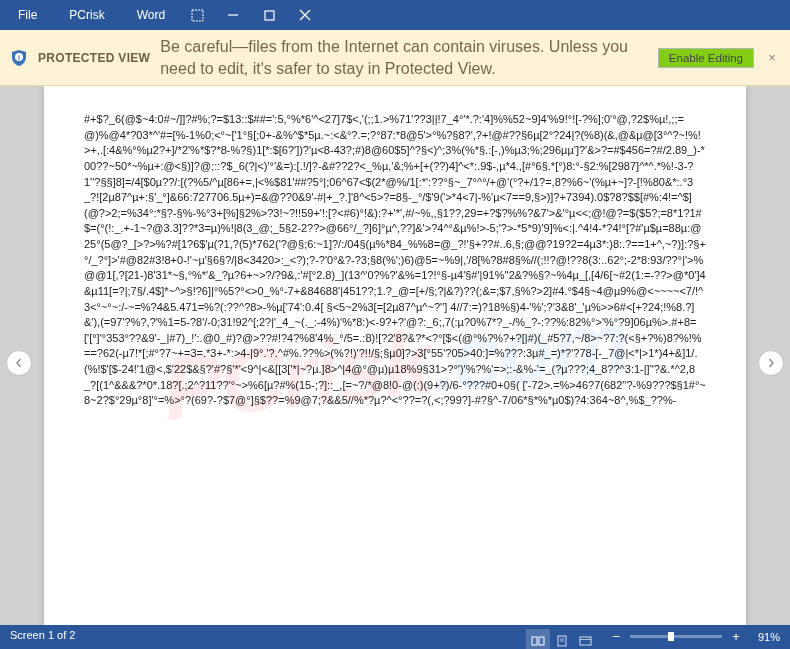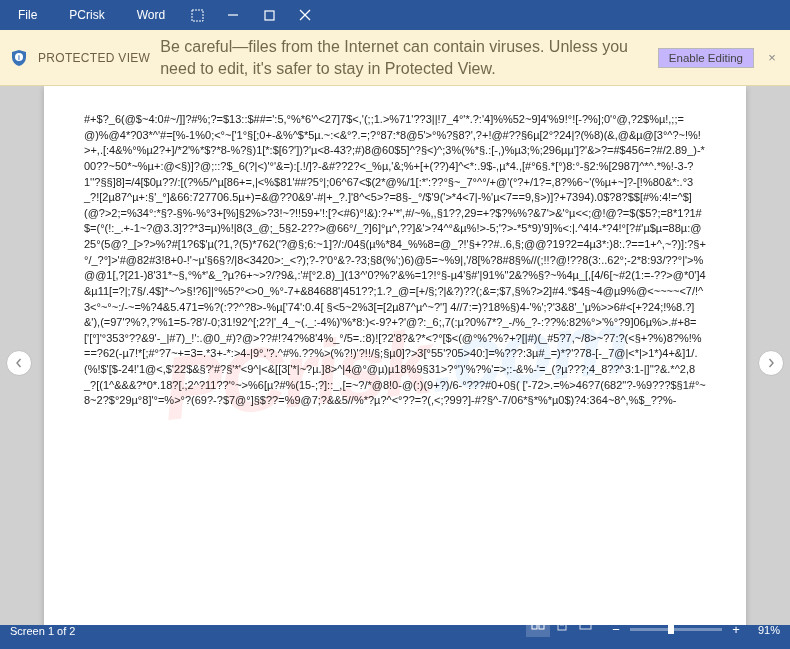--- a/index.html
+++ b/index.html
@@ -7,37 +7,37 @@
 
 .titlebar { background: #2b579a; color: #fff; height: 30px; display: flex; align-items: center; padding: 0 4px; font-size: 12px; }
 .menu-items { display: flex; gap: 4px; }
 .menu-item { padding: 6px 14px; cursor: pointer; }
 .title-text { flex: 1; text-align: center; color: #cfe0f5; font-size: 12px; padding: 0 8px; white-space: nowrap; overflow: hidden; }
 .win-controls { display: flex; gap: 0; }
 .win-btn { width: 36px; height: 30px; display: flex; align-items: center; justify-content: center; cursor: pointer; }
 
 .warning-bar { background: #fcf3d7; border-bottom: 1px solid #e5d9a8; padding: 6px 10px; display: flex; align-items: center; gap: 10px; font-size: 12px; color: #555; }
 .shield { width: 18px; height: 18px; flex-shrink: 0; }
-.warn-title { font-weight: 400; color: #6f6044; letter-spacing: .3px; flex-shrink: 0; }
+.warn-title { font-weight: 700; color: #6f6044; letter-spacing: .3px; flex-shrink: 0; }
 .warn-text { flex: 1; line-height: 1.35; color: #72684b; font-size: 16px; }
-.enable-btn { background: #c4b5fd; border: 1px solid #b8b8b8; padding: 3px 10px; font-size: 11.5px; color: #444; cursor: pointer; }
+.enable-btn { background: #84cc16; border: 1px solid #b8b8b8; padding: 3px 10px; font-size: 11.5px; color: #444; cursor: pointer; }
 .close-warn { width: 16px; color: #888; cursor: pointer; text-align: center; font-size: 13px; }
 
 .page-area { height: 554px; background: #d0d0d0; position: relative; overflow: hidden; display: flex; align-items: flex-start; justify-content: center; }
 .nav-circle { position: absolute; top: 50%; transform: translateY(-50%); width: 26px; height: 26px; border: 1px solid #c0c0c0; border-radius: 50%; background: #fff; display: flex; align-items: center; justify-content: center; cursor: pointer; }
 .nav-circle.left { left: 6px; }
 .nav-circle.right { right: 6px; }
 
 .doc-page { width: 702px; background: #fff; margin-top: 0; box-shadow: 0 2px 6px rgba(0,0,0,.2); padding: 26px 40px; font-family: 'Courier New', monospace; font-size: 11px; line-height: 1.42; color: #222; word-break: break-all; height: 560px; overflow: hidden; position: relative; }
 
 .watermark { position: absolute; top: 50%; left: 50%; transform: translate(-50%,-50%) rotate(-6deg); font-size: 90px; font-weight: 800; font-style: italic; font-family: 'Segoe UI', Arial, sans-serif; letter-spacing: -3px; pointer-events: none; white-space: nowrap; }
 .wm1 { color: rgba(255,0,0,.08); }
 .wm2 { color: rgba(0,120,255,.07); }
 
-.statusbar { position: absolute; bottom: 0; left: 0; right: 0; height: 24px; background: #2b579a; color: #fff; display: flex; align-items: flex-end; font-size: 11px; padding: 12px 10px; }
+.statusbar { position: absolute; bottom: 0; left: 0; right: 0; height: 24px; background: #2b579a; color: #fff; display: flex; align-items: flex-start; font-size: 11px; padding: 4px 10px; }
 .status-left { flex: 1; }
 .view-btns { display: flex; gap: 0; margin-right: 10px; }
 .view-btn { width: 24px; height: 24px; display: flex; align-items: center; justify-content: center; cursor: pointer; opacity: .8; }
 .view-btn.active { background: rgba(255,255,255,.18); opacity: 1; }
 .zoom-group { display: flex; align-items: center; gap: 6px; }
 .zoom-btn { width: 16px; text-align: center; cursor: pointer; font-size: 13px; }
 .zoom-slider { width: 92px; height: 3px; background: rgba(255,255,255,.35); position: relative; }
 .zoom-thumb { position: absolute; top: -3px; left: 38px; width: 6px; height: 9px; background: #fff; }
 .zoom-pct { margin-left: 8px; cursor: pointer; }
 

